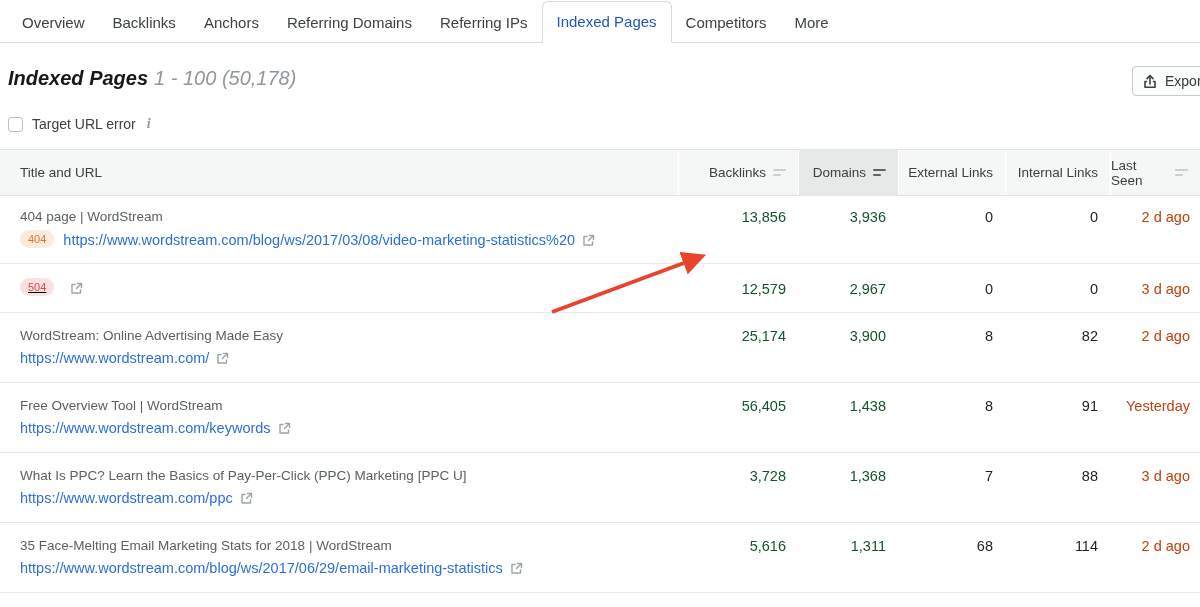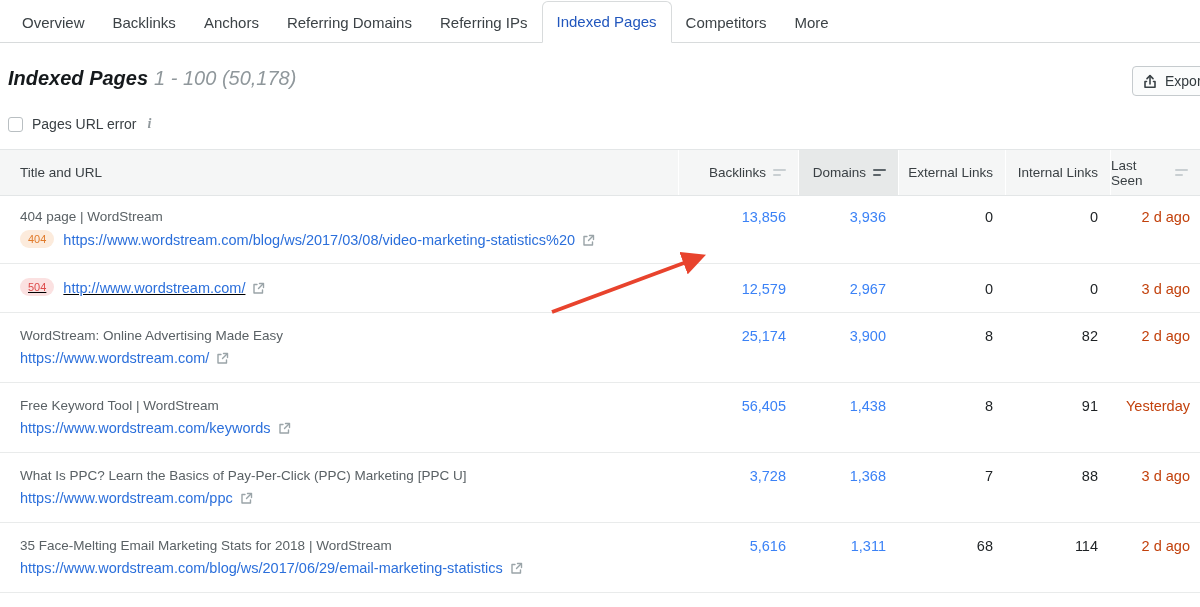--- a/index.html
+++ b/index.html
@@ -50,21 +50,21 @@
   .url-line { display:flex; align-items:center; margin-top:6px; }
   .url { font-size:14.5px; color:#2b6fdb; cursor:pointer; text-decoration:none; white-space:nowrap; }
   .ext-icon { margin-left:7px; flex:0 0 auto; }
 
   .badge { display:inline-block; min-width:18px; text-align:center; font-size:11px; padding:3px 8px;
     border-radius:10px; margin-right:9px; position:relative; top:-1px; }
   .badge.b404 { color:#e07a2a; background:#fcebdc; }
   .badge.b504 { color:#dd4a4a; background:#fbe1e1; }
 
   .cell-num { text-align:right; padding-right:12px; font-size:14.5px; box-sizing:border-box; }
-  .cell-num.blue { color:#3b82f6; cursor:pointer; }
+  .cell-num.blue { color:#14532d; cursor:pointer; }
   .cell-num.dark { color:#1d2124; }
   .cell-last { text-align:right; padding-right:10px; font-size:14.5px; color:#c2410c; box-sizing:border-box; }
 
   .row.r1 .cell-title { padding-top:12px; padding-bottom:14px; }
   .row.r1 .cell-num, .row.r1 .cell-last { padding-top:13px; }
   .row.r2 .cell-title { padding-top:15px; padding-bottom:15px;text-decoration:underline; }
   .row.r2 .cell-num, .row.r2 .cell-last { padding-top:17px; }
   .row.std .cell-title { padding-top:14px; padding-bottom:16px; }
   .row.std .cell-num, .row.std .cell-last { padding-top:15px; }
 
@@ -95,21 +95,21 @@
     <svg width="14" height="15" viewBox="0 0 14 15" fill="none" stroke="#3a4246" stroke-width="1.6" stroke-linecap="round" stroke-linejoin="round">
       <path d="M7 10 V1.8"></path>
         <path d="M4 4.6 L7 1.6 L10 4.6"></path>
         <path d="M3.5 7.5 H2 V13.3 H12 V7.5 H10.5"></path>
     </svg>
     <span>Export</span>
   </button>
 
   <div class="filter-row">
     <input type="checkbox" class="checkbox" style="">
-    <span class="filter-label">Pages URL error</span>
+    <span class="filter-label">Target URL error</span>
     <span class="info-icon">i</span>
   </div>
 
   <div class="table">
     <div class="thead grid">
       <div class="th first">
         <span>Title and URL</span>
       </div>
       <div class="th num">
         <span>Backlinks</span>
@@ -157,21 +157,20 @@
       <div class="cell-num blue">3,936</div>
       <div class="cell-num dark">0</div>
       <div class="cell-num dark">0</div>
       <div class="cell-last">2 d ago</div>
     </div>
 
     <div class="row r2 grid">
       <div class="cell-title">
         <div class="url-line" style="margin-top:0;">
           <span class="badge b504">504</span>
-          <a class="url">http://www.wordstream.com/</a>
           <svg class="ext-icon" width="13" height="13" viewBox="0 0 13 13" fill="none" stroke="#9aa4a8" stroke-width="1.4" stroke-linecap="round" stroke-linejoin="round">
             <path d="M5 2.5 H2 V11 H10.5 V8"></path>
               <path d="M7.5 1.5 H11.5 V5.5"></path>
               <path d="M11.2 1.8 L6.5 6.5"></path>
           </svg>
         </div>
       </div>
       <div class="cell-num blue">12,579</div>
       <div class="cell-num blue">2,967</div>
       <div class="cell-num dark">0</div>
@@ -193,21 +192,21 @@
       </div>
       <div class="cell-num blue">25,174</div>
       <div class="cell-num blue">3,900</div>
       <div class="cell-num dark">8</div>
       <div class="cell-num dark">82</div>
       <div class="cell-last">2 d ago</div>
     </div>
 
     <div class="row std grid">
       <div class="cell-title">
-        <div class="row-title">Free Keyword Tool | WordStream</div>
+        <div class="row-title">Free Overview Tool | WordStream</div>
         <div class="url-line">
           <a class="url">https://www.wordstream.com/keywords</a>
           <svg class="ext-icon" width="13" height="13" viewBox="0 0 13 13" fill="none" stroke="#9aa4a8" stroke-width="1.4" stroke-linecap="round" stroke-linejoin="round">
             <path d="M5 2.5 H2 V11 H10.5 V8"></path>
               <path d="M7.5 1.5 H11.5 V5.5"></path>
               <path d="M11.2 1.8 L6.5 6.5"></path>
           </svg>
         </div>
       </div>
       <div class="cell-num blue">56,405</div>

